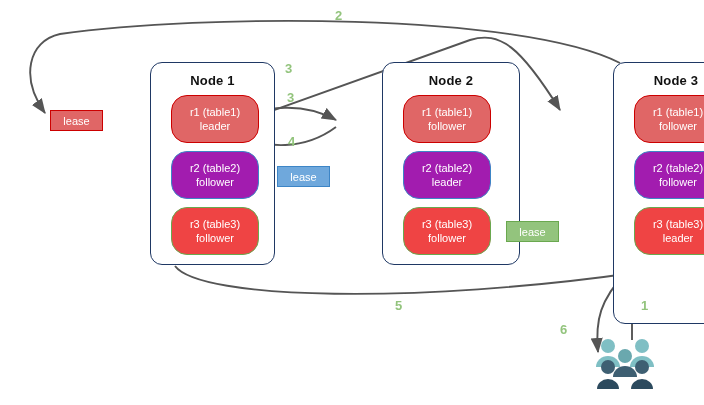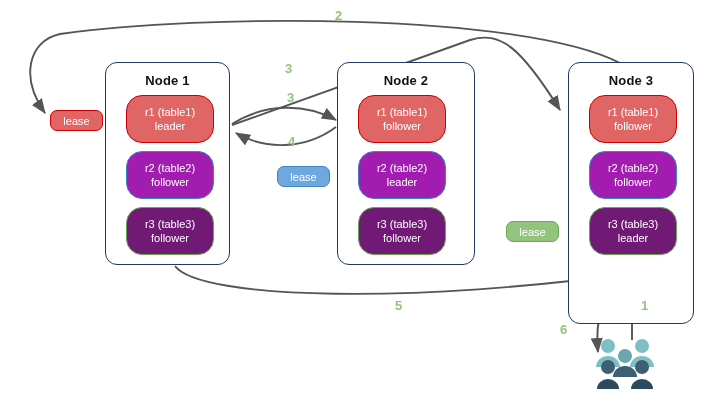--- a/index.html
+++ b/index.html
@@ -1,28 +1,28 @@
 <!DOCTYPE html>
 <html><head>
 <meta charset="utf-8">
 <style>
   html,body{margin:0;padding:0;background:#ffffff;}
   body{width:704px;height:405px;overflow:hidden;font-family:"Liberation Sans",sans-serif;}
   #stage{position:relative;width:704px;height:405px;background:#fff;}
   svg#edges{position:absolute;left:0;top:0;width:704px;height:405px;pointer-events:none;}
 
-  .node-box{position:absolute;border:1.6px solid #1f3864;border-radius:12px;background:#fff;box-sizing:border-box;}
+  .node-box{position:absolute;border:1.6px solid #1f3864;border-radius:12px;background:#fff;box-sizing:border-box;margin-left:45px;}
   .node-title{position:absolute;left:0;right:0;top:10px;text-align:center;font-size:13px;font-weight:bold;color:#111;letter-spacing:.2px;}
   .cell{position:absolute;box-sizing:border-box;border-radius:16px;display:flex;flex-direction:column;align-items:center;justify-content:center;color:#fff;font-size:11px;line-height:14px;text-align:right;}
   .cell .l1,.cell .l2{display:block;}
   .cell-red{background:#e06666;border:1.6px solid #cc0000;}
   .cell-blue{background:#a21caf;border:1.6px solid #3d85c6;}
-  .cell-green{background:#701a75;border:1.6px solid #6aa84f;}
+  .cell-green{background:#ef4444;border:1.6px solid #6aa84f;}
 
-  .lease{position:absolute;box-sizing:border-box;border-radius:7px;display:flex;align-items:center;justify-content:center;color:#fff;font-size:11px;height:21px;}
+  .lease{position:absolute;box-sizing:border-box;border-radius:0;display:flex;align-items:center;justify-content:center;color:#fff;font-size:11px;height:21px;}
   .lease-red{background:#e06666;border:1.6px solid #cc0000;}
   .lease-blue{background:#6fa8dc;border:1.6px solid #3d85c6;}
   .lease-green{background:#93c47d;border:1.6px solid #6aa84f;}
 
   .step{position:absolute;color:#93c47d;font-size:13px;font-weight:bold;}
 
   .people{position:absolute;}
 </style>
 </head>
 <body>

